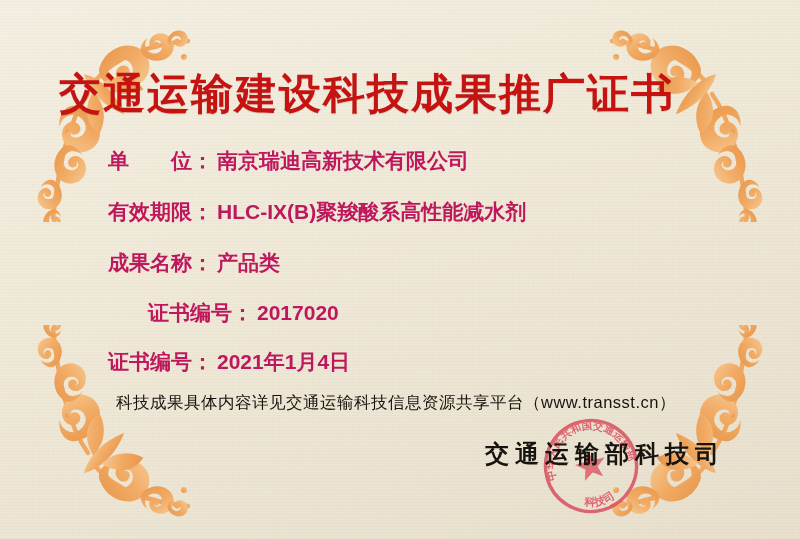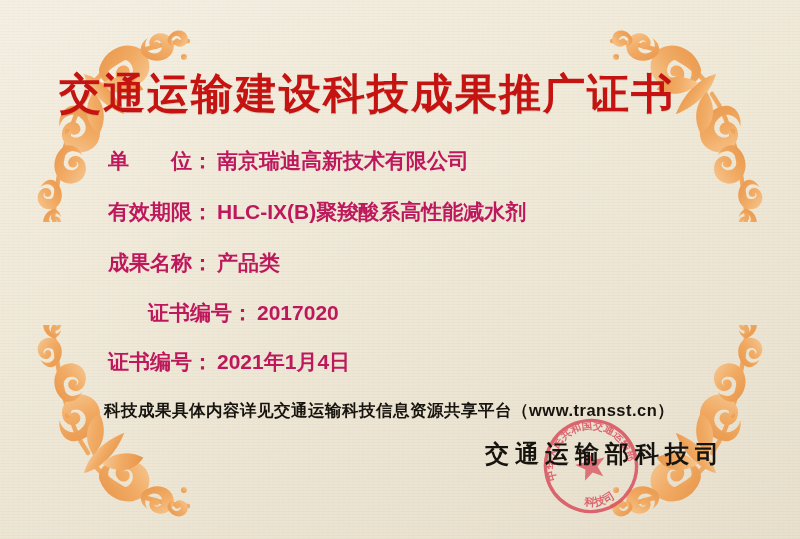--- a/index.html
+++ b/index.html
@@ -22,22 +22,22 @@
     font-family:"Liberation Serif","DejaVu Serif",serif;
     font-size:42px;font-weight:bold;color:#c41311;letter-spacing:2px;
     text-shadow:0 1px 0 rgba(120,30,20,.15);z-index:2;
   }
   .fields{position:absolute;left:100px;top:0;z-index:2;}
   .row{position:absolute;left:8px;white-space:nowrap;font-size:21px;font-weight:bold;color:#be185d;}
   .row .lbl{display:inline-block;}
   .row .val{display:inline-block;margin-left:4px;}
   .r0{top:147px;} .r1{top:198px;} .r2{top:249px;} .r3{top:299px;margin-left:40px;} .r4{top:348px;}
   .note{
-    position:absolute;left:104px;top:392px;font-size:16.5px;font-weight:bold;
-    color:#17140f;letter-spacing:.5px;white-space:nowrap;z-index:2;margin-top:8px;
+    position:absolute;left:116px;top:392px;font-size:16.5px;font-weight:normal;
+    color:#17140f;letter-spacing:.5px;white-space:nowrap;z-index:2;
   }
   .sigblock{position:absolute;left:470px;top:438px;width:270px;text-align:center;z-index:3;}
   .sig-org{font-size:24px;font-weight:bold;color:#17140f;letter-spacing:6px;white-space:nowrap;}
   .sig-date{margin-top:14px;font-size:25px;font-weight:bold;color:#17140f;letter-spacing:1px;white-space:nowrap;}
   .stamp{position:absolute;left:541px;top:416px;width:100px;height:100px;z-index:2;
          transform:rotate(-14deg);opacity:.85;}
   .stamp text{font-family:"Liberation Serif","DejaVu Serif",serif;font-weight:bold;fill:#d9505e;}
 </style>
 </head>
 <body>

